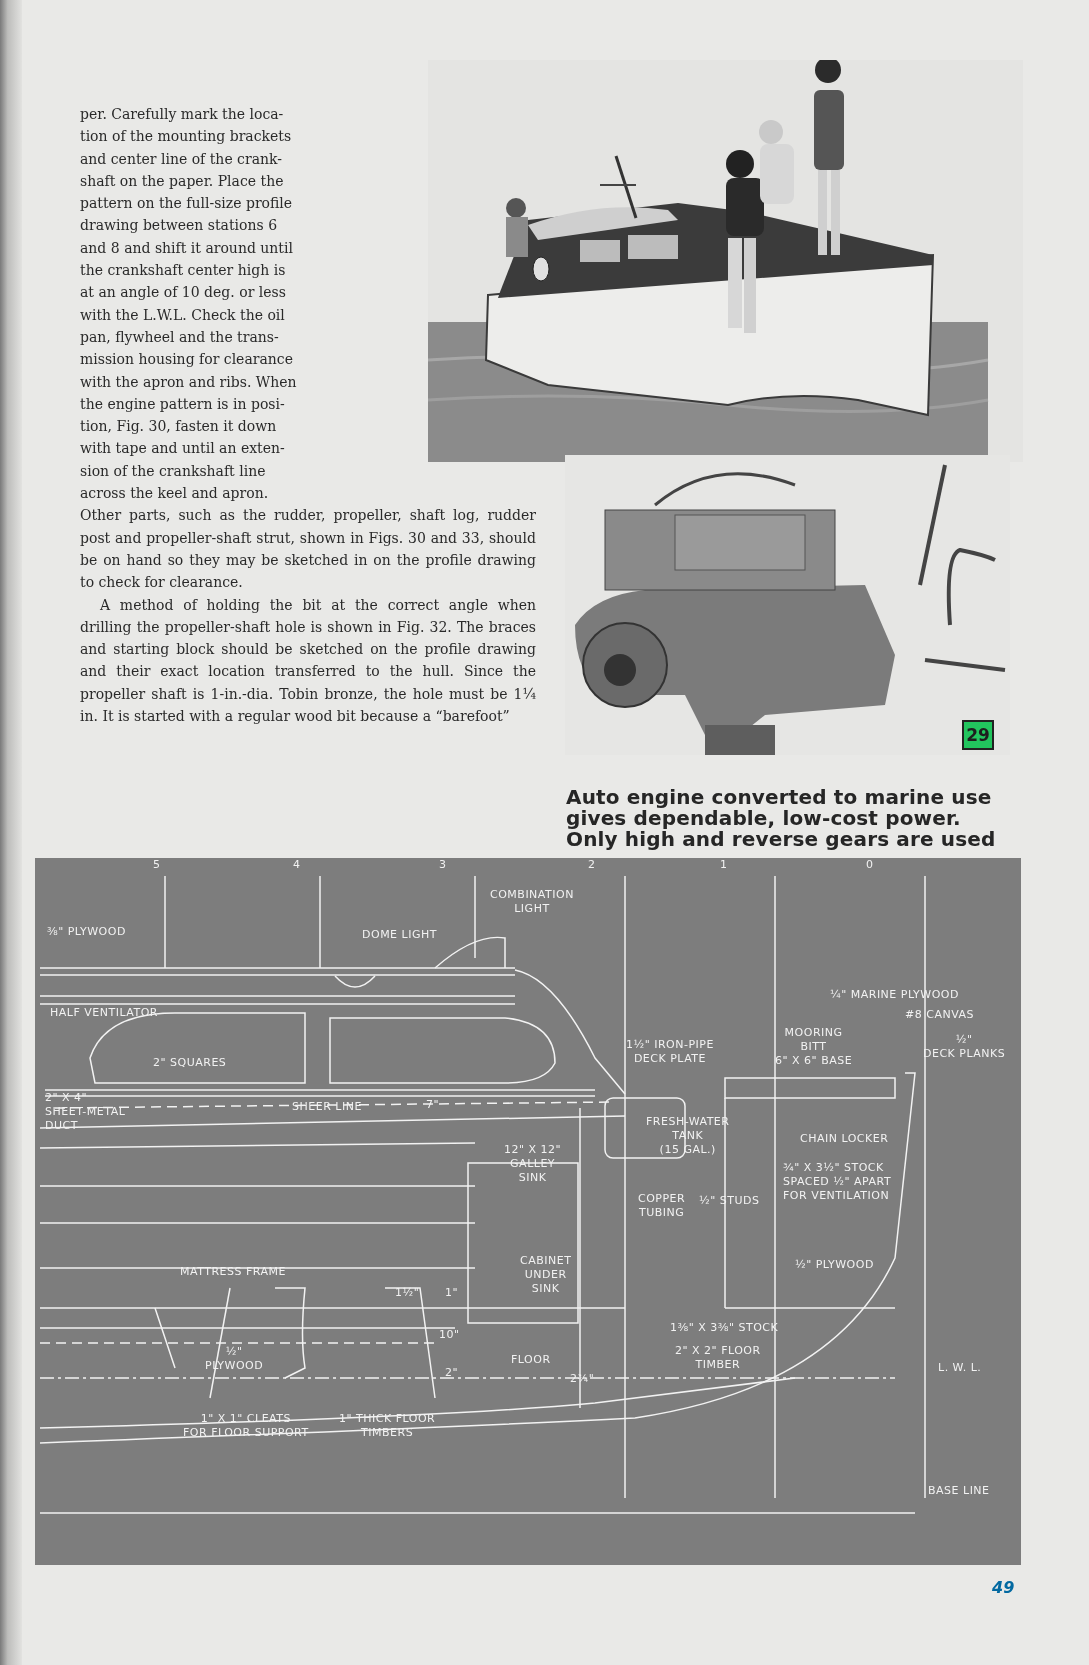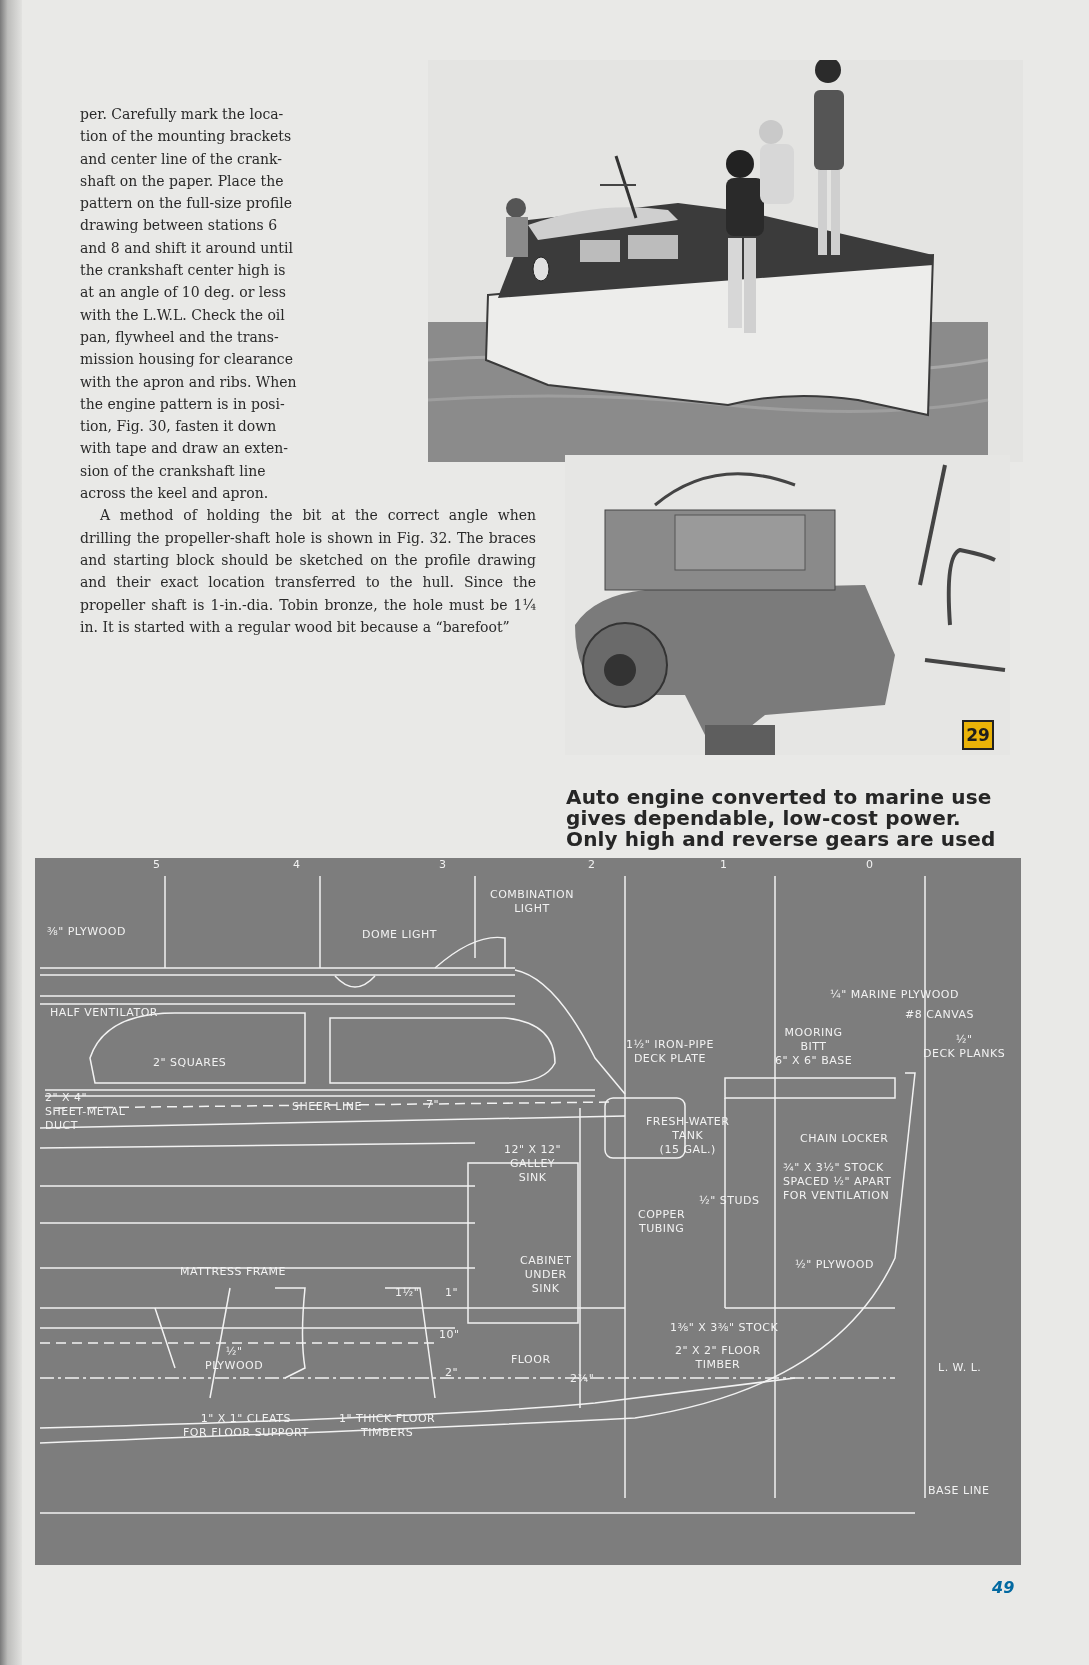--- a/index.html
+++ b/index.html
@@ -21,21 +21,21 @@
   .body-text .indent { text-indent:20px; }
   .narrow { width:316px; display:block; text-align:justify; }
   .photo-boat {
     position:absolute; left:428px; top:60px; width:595px; height:402px;
   }
   .photo-engine {
     position:absolute; left:565px; top:455px; width:445px; height:300px;
   }
   .fig-num {
     position:absolute; left:962px; top:720px; width:28px; height:26px;
-    border:2px solid #222; background:#eab308;
+    border:2px solid #222; background:#22c55e;
     font-family:"DejaVu Sans", sans-serif; font-weight:bold; font-size:17px;
     text-align:center; line-height:26px; color:#1e1e1e;
   }
   .caption {
     position:absolute; left:566px; top:787px; width:452px;
     font-family:"DejaVu Sans", sans-serif; font-weight:bold; font-size:20px;
     line-height:21px; color:#262626; letter-spacing:0.15px;
   }
   .blueprint {
     position:absolute; left:35px; top:858px; width:986px; height:707px;
@@ -69,24 +69,25 @@
     <span class="narrow">drawing between stations 6</span>
     <span class="narrow">and 8 and shift it around until</span>
     <span class="narrow">the crankshaft center high is</span>
     <span class="narrow">at an angle of 10 deg. or less</span>
     <span class="narrow">with the L.W.L. Check the oil</span>
     <span class="narrow">pan, flywheel and the trans-</span>
     <span class="narrow">mission housing for clearance</span>
     <span class="narrow">with the apron and ribs. When</span>
     <span class="narrow">the engine pattern is in posi-</span>
     <span class="narrow">tion, Fig. 30, fasten it down</span>
-    <span class="narrow">with tape and draw an exten-</span>
+    <span class="narrow">with tape and until an exten-</span>
     <span class="narrow">sion of the crankshaft line</span>
     <span class="narrow">across the keel and apron.</span>
   </div>
+  <p>Other parts, such as the rudder, propeller, shaft log, rudder post and propeller-shaft strut, shown in Figs. 30 and 33, should be on hand so they may be sketched in on the profile drawing to check for clearance.</p>
   <p class="indent">A method of holding the bit at the correct angle when drilling the propeller-shaft hole is shown in Fig. 32. The braces and starting block should be sketched on the profile drawing and their exact location transferred to the hull. Since the propeller shaft is 1-in.-dia. Tobin bronze, the hole must be 1¼ in. It is started with a regular wood bit because a “barefoot”</p>
 </div>
 
 <svg class="photo-boat" viewBox="0 0 595 402">
   <rect x="0" y="0" width="595" height="402" fill="#e4e4e2"></rect>
   <rect x="0" y="262" width="560" height="140" fill="#8b8b8b"></rect>
   <path d="M0 300 Q150 290 300 305 T560 300" stroke="#a7a7a7" stroke-width="3" fill="none"></path>
   <path d="M0 340 Q150 330 300 345 T560 340" stroke="#9e9e9e" stroke-width="3" fill="none"></path>
 
   <path d="M60 235 L505 195 L500 355 L430 340 Q360 330 300 345 L120 325 L58 300 Z" fill="#ededeb" stroke="#3a3a3a" stroke-width="2"></path>
@@ -216,21 +217,21 @@
 TANK
 (15 GAL.)</div>
   <div class="bp-label" style="left:765px;top:274px;">CHAIN LOCKER</div>
   <div class="bp-label left" style="left:748px;top:303px;">¾" X 3½" STOCK
 SPACED ½" APART
 FOR VENTILATION</div>
   <div class="bp-label" style="left:469px;top:285px;">12" X 12"
 GALLEY
 SINK</div>
   <div class="bp-label" style="left:664px;top:336px;">½" STUDS</div>
-  <div class="bp-label" style="left:603px;top:350px;">COPPER
+  <div class="bp-label" style="left:603px;top:334px;">COPPER
 TUBING</div>
   <div class="bp-label" style="left:485px;top:396px;">CABINET
 UNDER
 SINK</div>
   <div class="bp-label" style="left:760px;top:400px;">½" PLYWOOD</div>
 
   <div class="bp-label" style="left:145px;top:407px;">MATTRESS FRAME</div>
   <div class="bp-label" style="left:360px;top:428px;">1½"</div>
   <div class="bp-label" style="left:410px;top:428px;">1"</div>
   <div class="bp-label" style="left:404px;top:470px;">10"</div>

